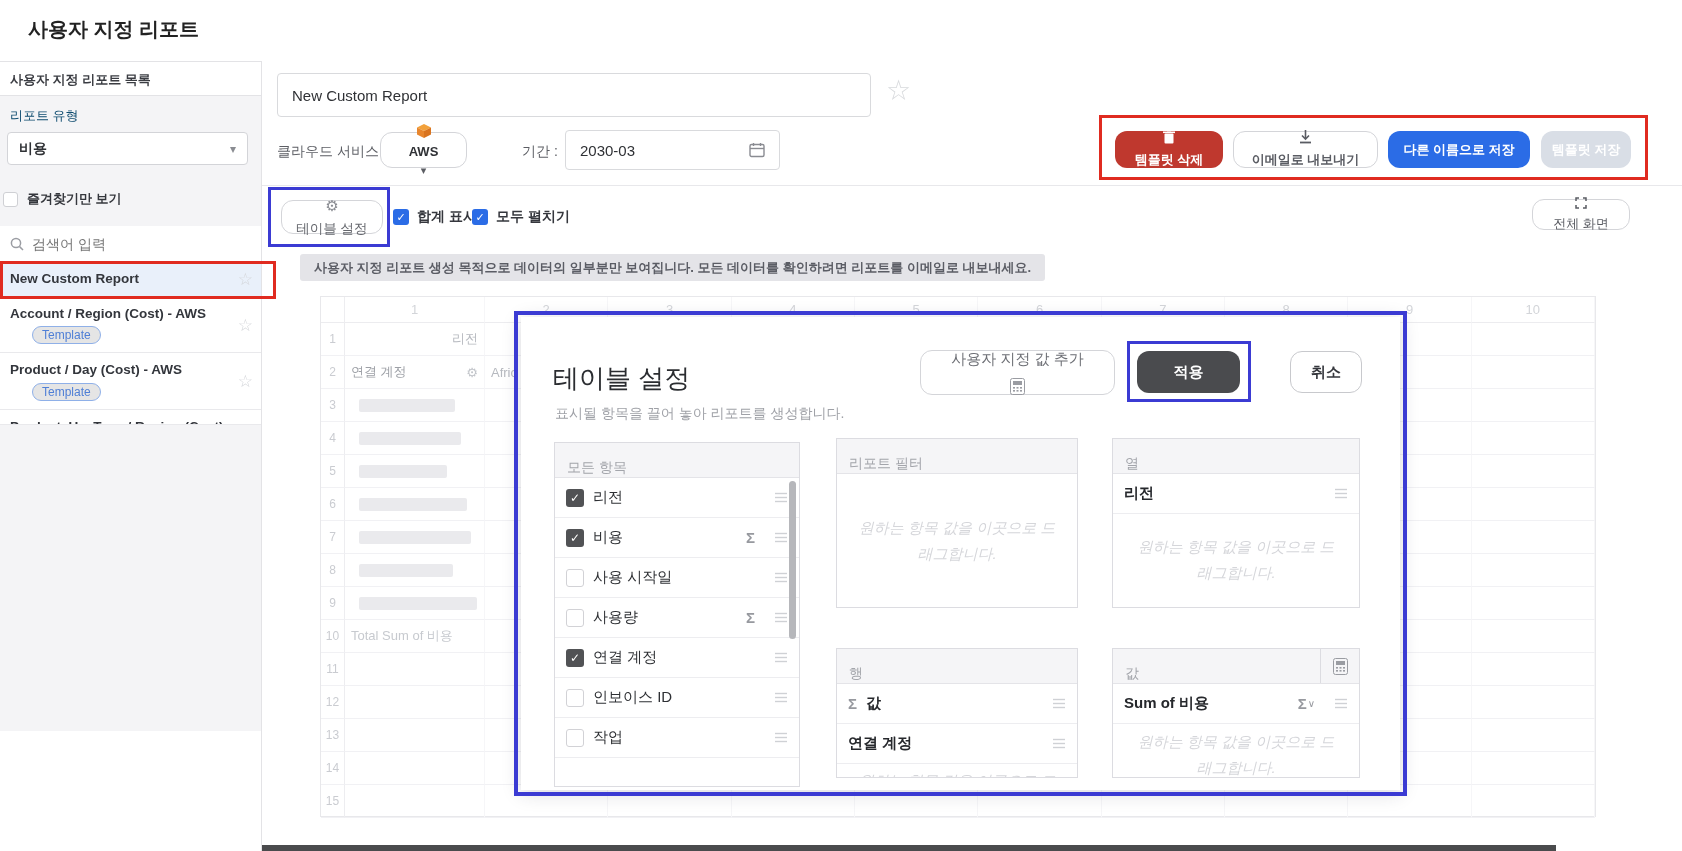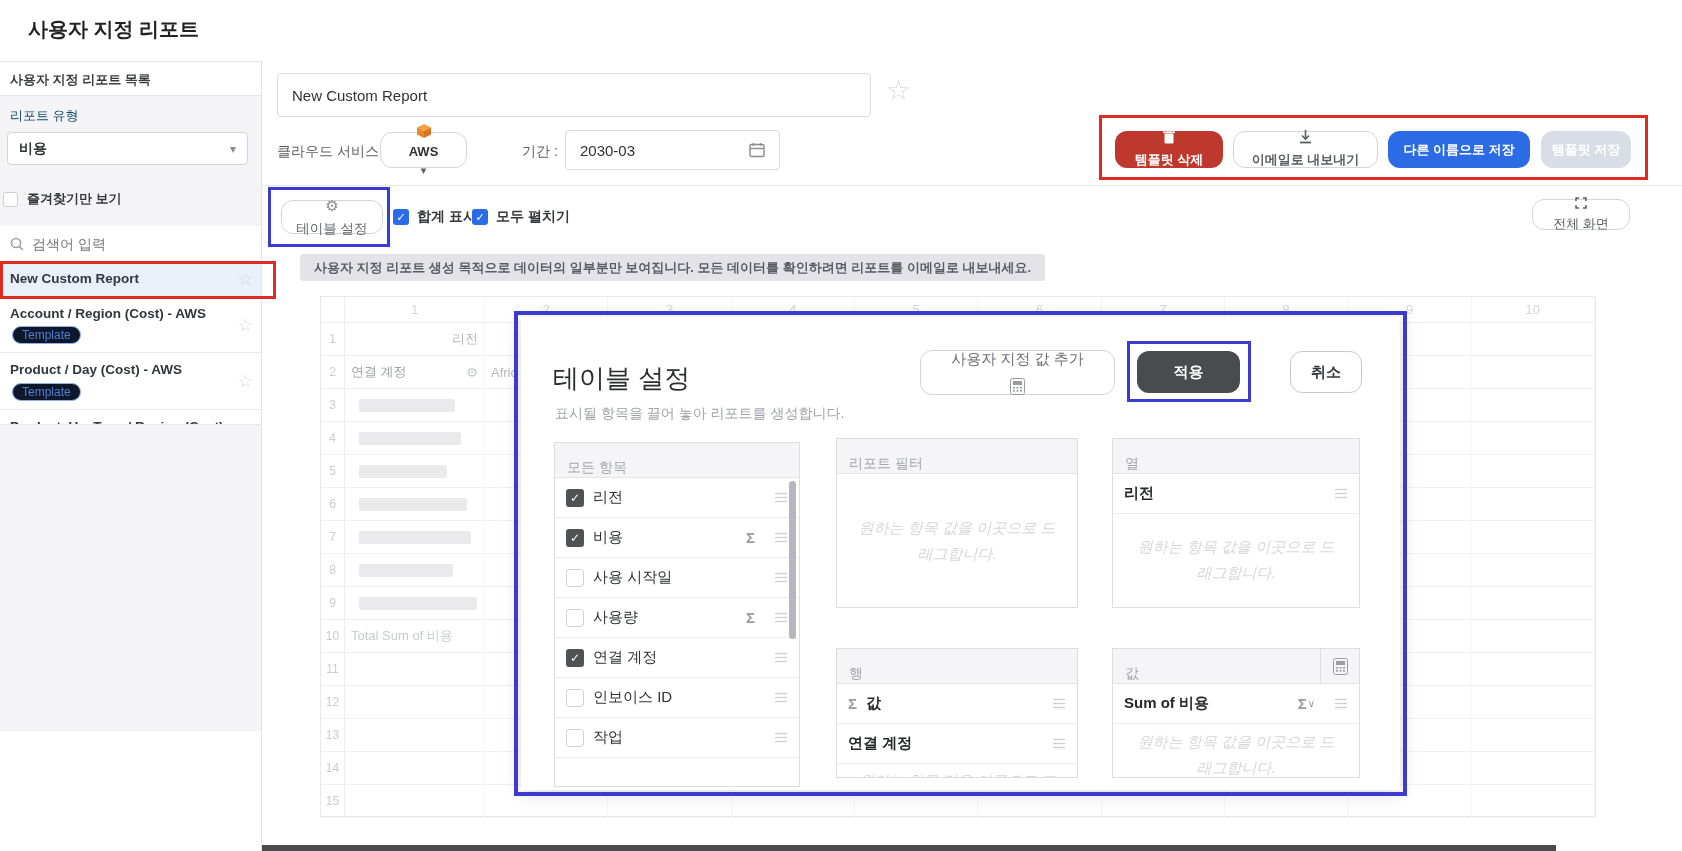--- a/index.html
+++ b/index.html
@@ -28,21 +28,21 @@
        padding:0 14px;box-sizing:border-box;font-family:inherit;outline:none;background:#fff;}
   .star{color:#d8dadd;cursor:pointer;}
   
   #sidebar{position:absolute;left:0;top:61px;width:262px;height:790px;background:#fff;
            border-top:1px solid #e3e3e6;border-right:1px solid #e3e3e6;box-sizing:border-box;z-index:5;}
   .sb-item{position:relative;display:flex;flex-wrap:wrap;align-items:center;row-gap:3px;
            padding:8px 30px 8px 10px;border-bottom:1px solid #e9e9ec;background:#fff;cursor:pointer;}
   .sb-item.sel{background:#e9f0fa;}
   .sb-label{font-size:13.5px;font-weight:bold;color:#33363c;line-height:1.35;}
   .tpl-badge{border:1px solid #8fb0e8;color:#4f7fd6;border-radius:10px;font-size:12px;
-             padding:1px 9px;margin-left:2px;white-space:nowrap;background:#0f172a;}
+             padding:1px 9px;margin-left:22px;white-space:nowrap;background:#e5e5e5;}
   .sb-star{position:absolute;right:8px;top:50%;transform:translateY(-50%);font-size:17px;color:#d4d6da;}
   
   .panel{position:absolute;border:1px solid #dcdce1;background:#fff;box-sizing:border-box;overflow:hidden;}
   .panel-h{position:relative;background:#f5f5f7;color:#a3a5ab;font-size:14px;height:35px;
            padding:0 12px;border-bottom:1px solid #e4e4e8;display:flex;align-items:flex-end;box-sizing:border-box;}
   .p-item{display:flex;align-items:center;height:40px;padding:0 11px;border-bottom:1px solid #ededf0;
           font-size:15px;color:#2e3034;gap:9px;box-sizing:border-box;background:#fff;}
   .pi-label{white-space:nowrap;}
   .p-item .bold{font-weight:bold;color:#26282c;}
   .sigma{color:#97999f;font-size:15px;font-weight:bold;}

